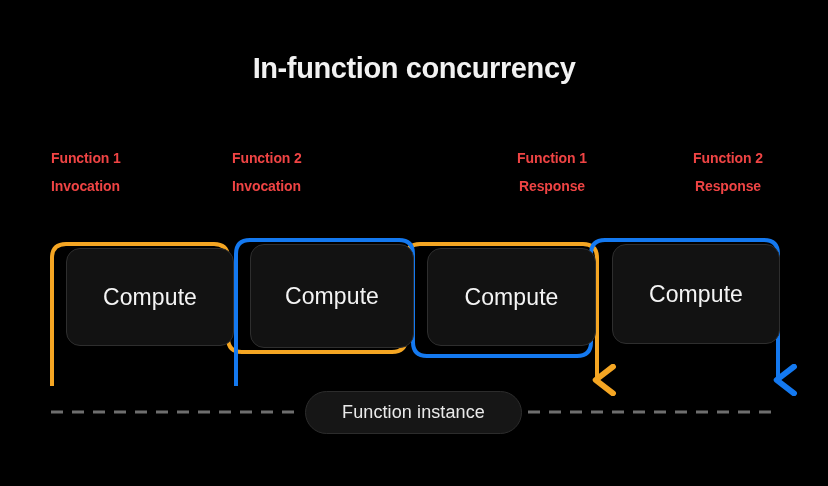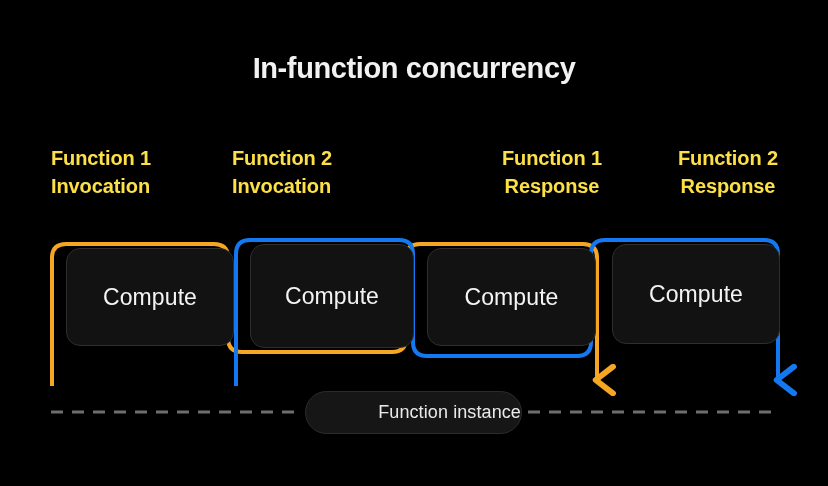--- a/index.html
+++ b/index.html
@@ -32,22 +32,22 @@
     font-size: 29px;
     font-weight: 700;
     letter-spacing: -0.4px;
     line-height: 36px;
     white-space: nowrap;
   }
 
   
   .col-label {
     position: absolute;
-    color: #fde047;
-    font-size: 20px;
+    color: #ef4444;
+    font-size: 14px;
     font-weight: 600;
     line-height: 28px;
     letter-spacing: -0.1px;
     white-space: nowrap;
   }
   .col-label .l2 { display: block; }
   .col-label.left  { text-align: left; }
   .col-label.center{ text-align: center; }
 
   #label-f1-invocation { left: 51px;  top: 144px; }
@@ -97,21 +97,21 @@
     left: 305px;
     top: 391px;
     width: 217px;
     height: 43px;
     background: #161616;
     border: 1px solid #2c2c2c;
     border-radius: 22px;
     box-sizing: border-box;
     display: flex;
     align-items: center;
-    justify-content: flex-end;
+    justify-content: center;
   }
   #function-instance-pill .pill-text {
     color: #eaeaea;
     font-size: 18px;
     font-weight: 400;
     letter-spacing: 0.1px;
     white-space: nowrap;
   }
 </style>
 </head>

